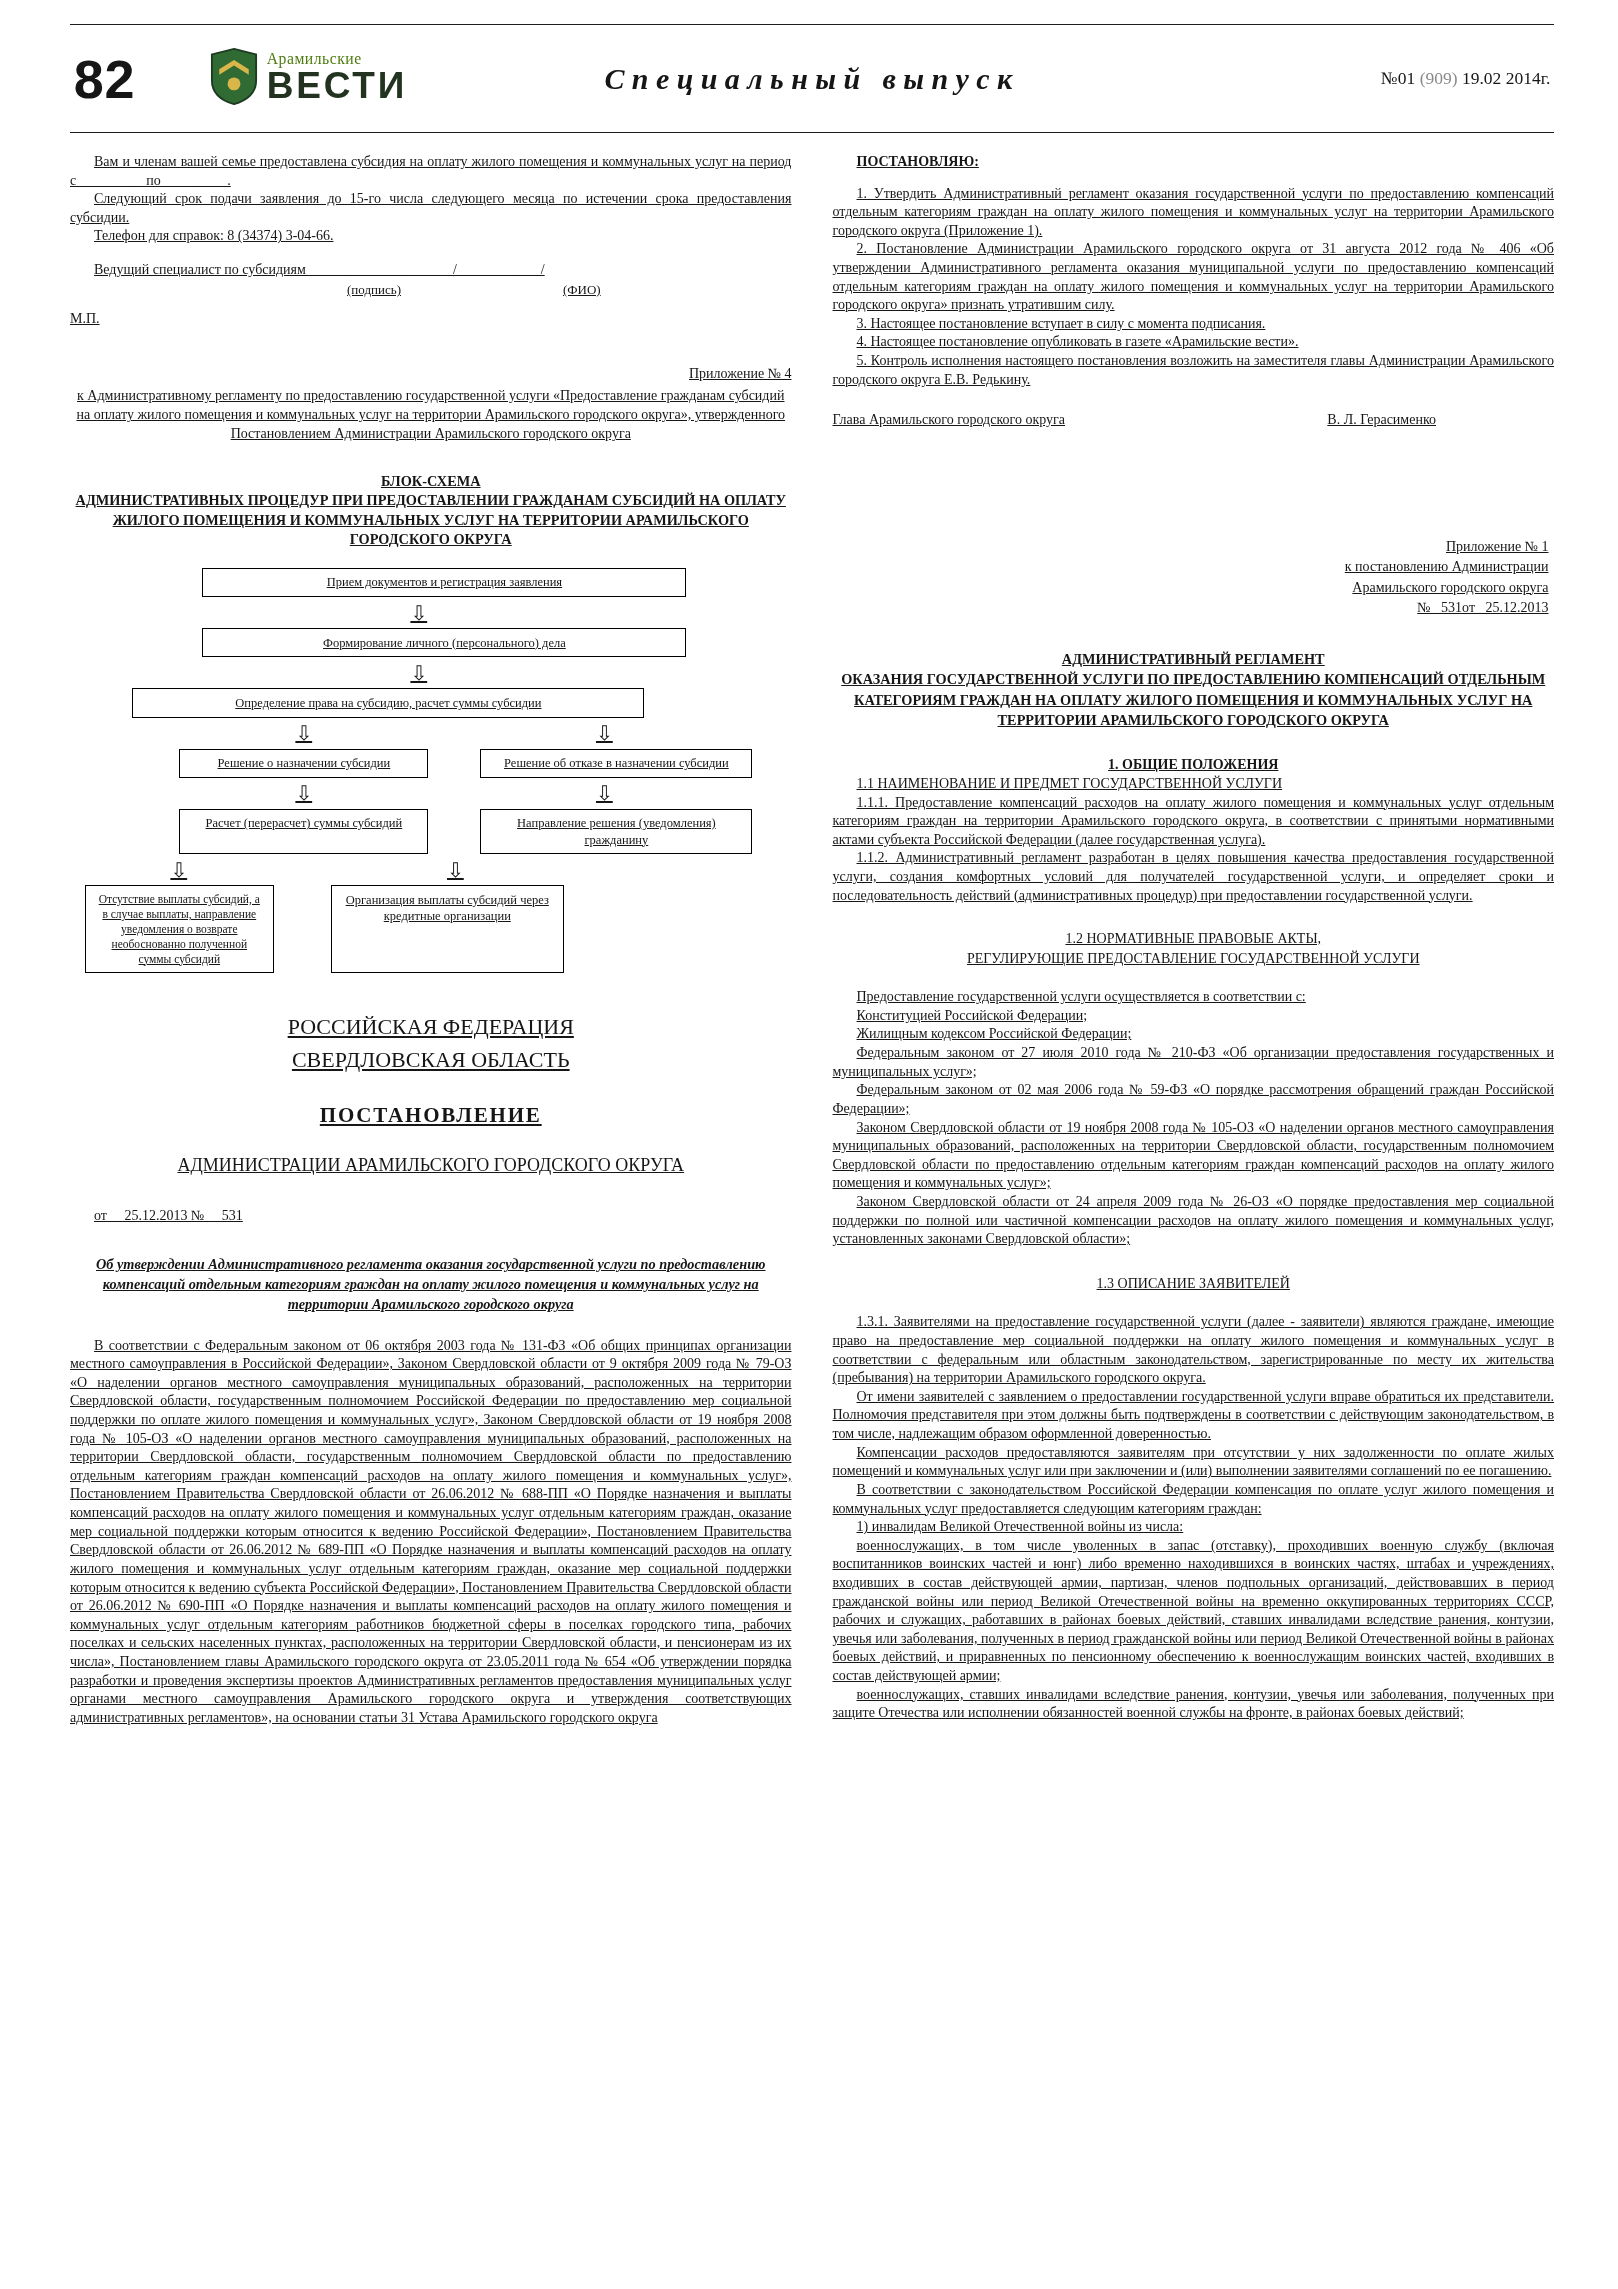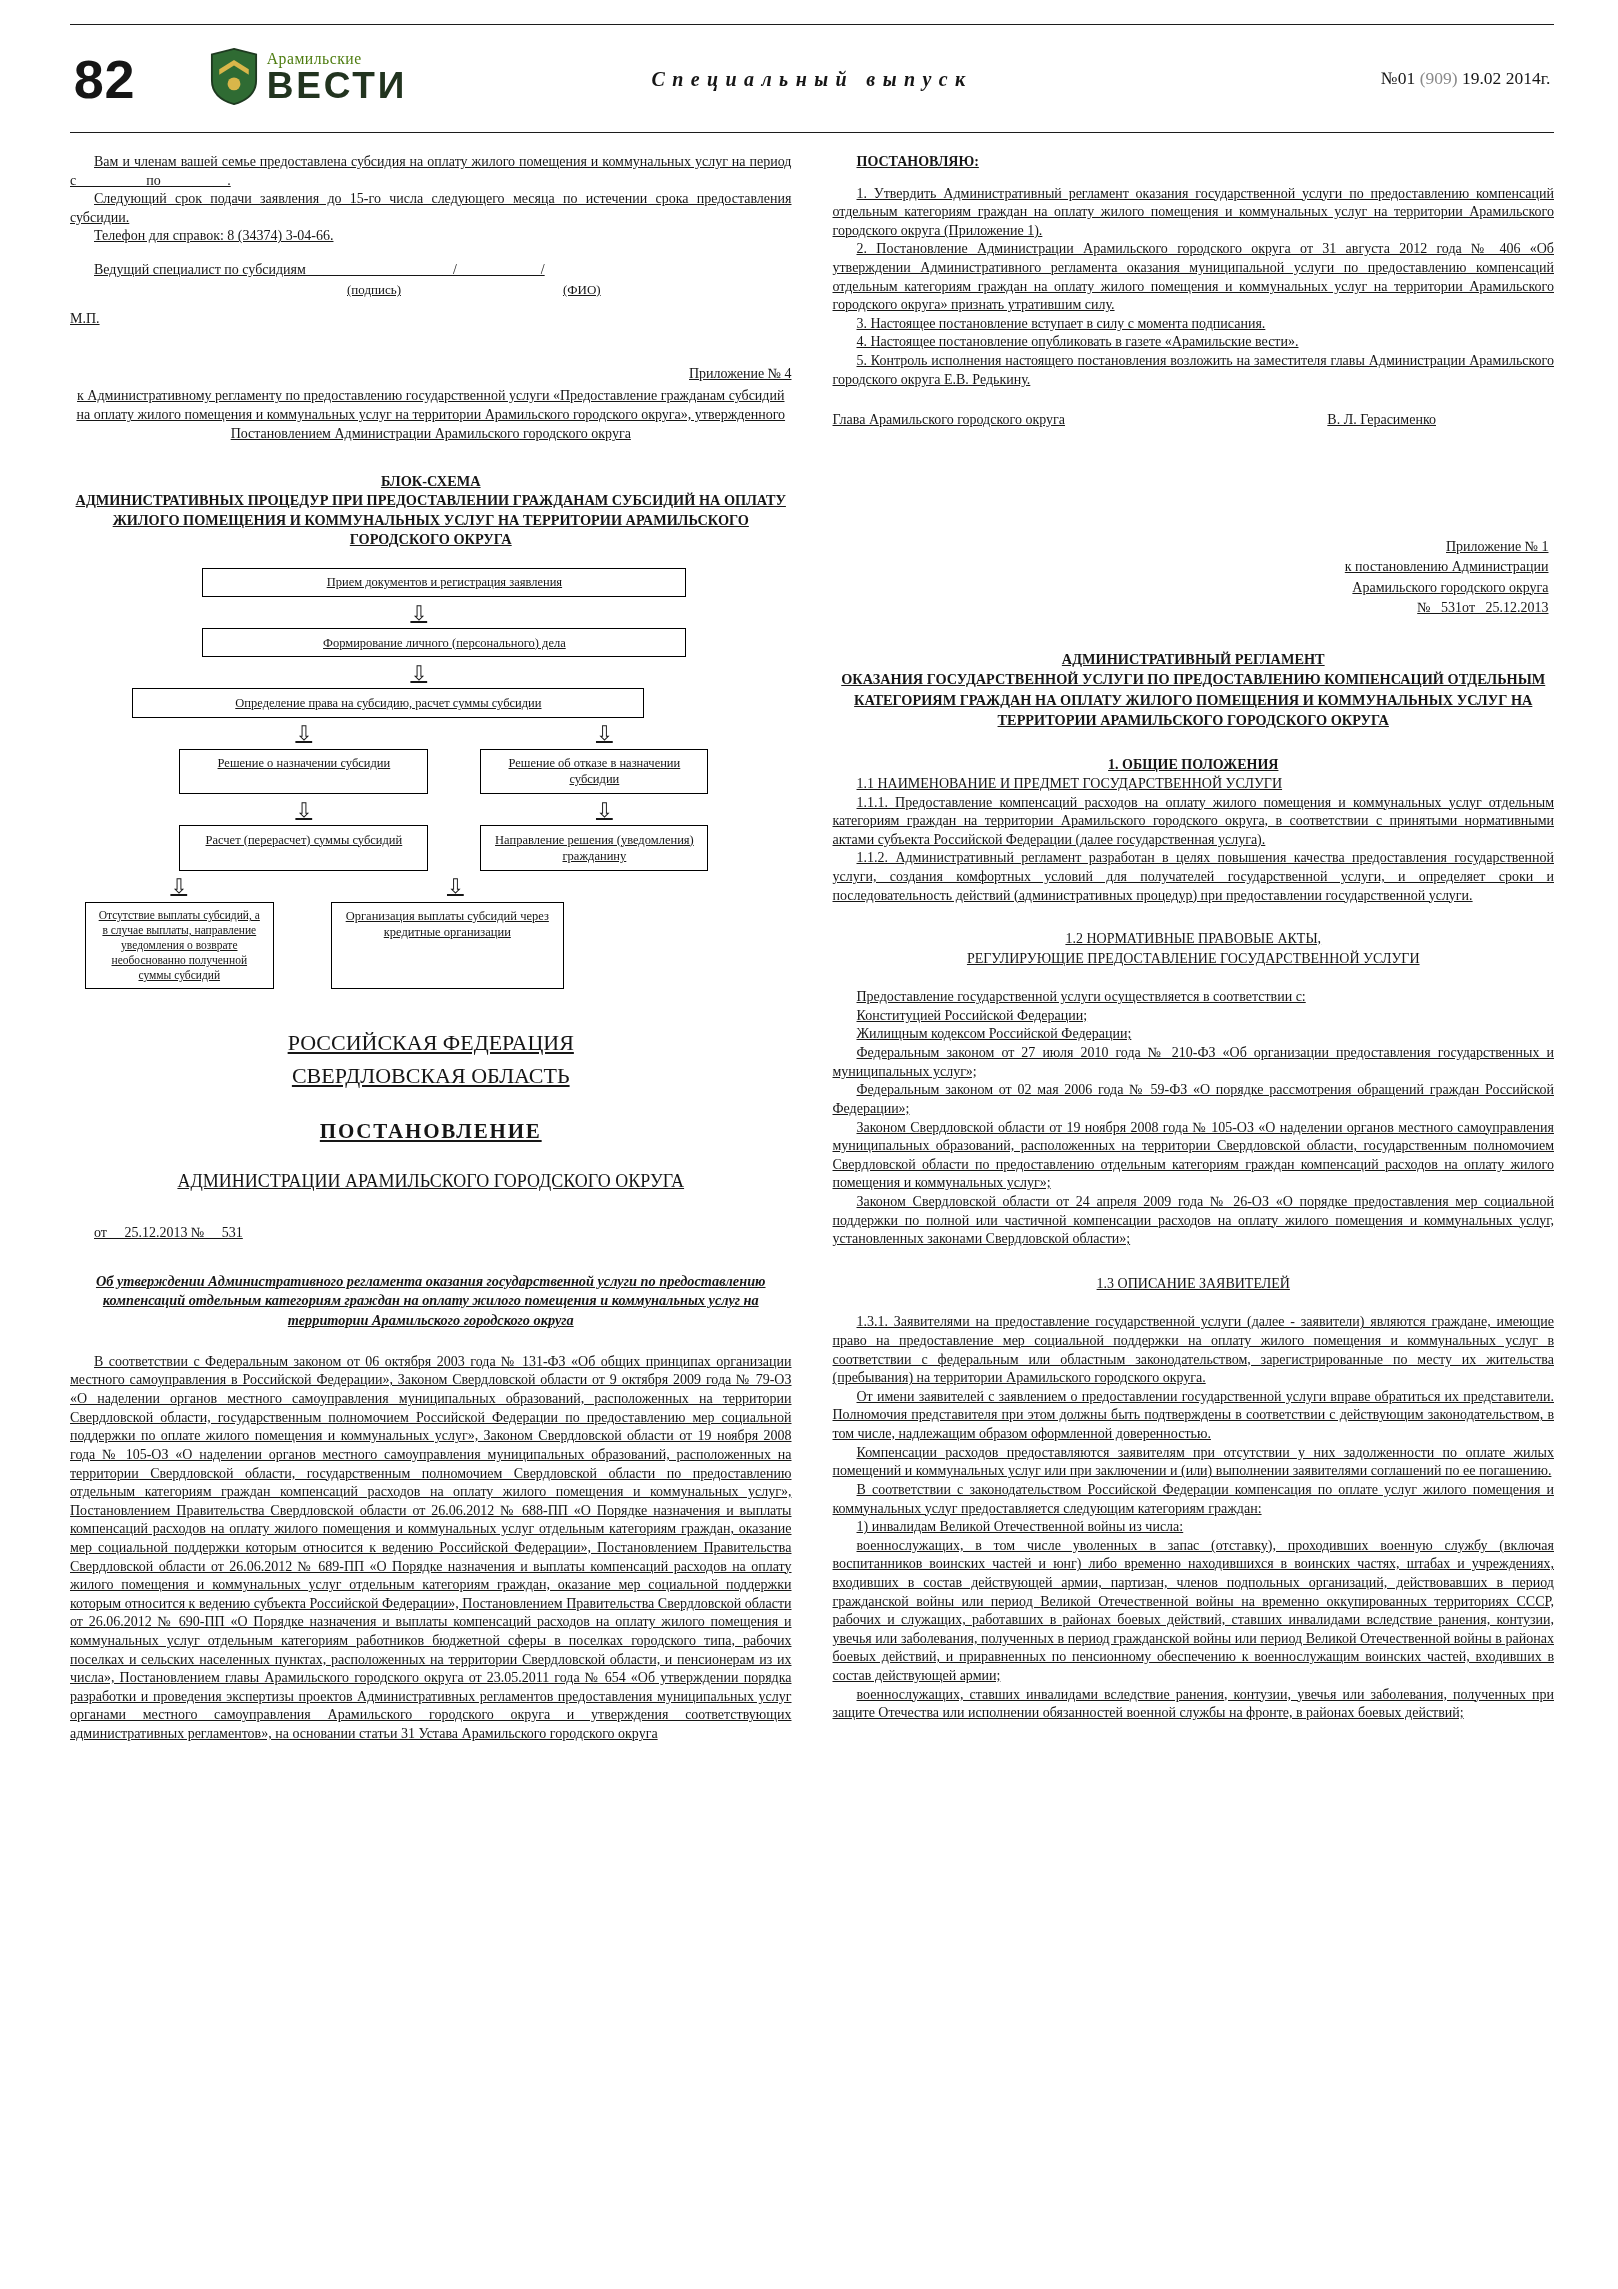--- a/index.html
+++ b/index.html
@@ -10,21 +10,21 @@
     font-family: "Liberation Serif", serif; color: #161616;
   }
   .rule { border: 0; border-top: 1.8px solid #1c1c1c; margin: 0; }
   
   .header { position: relative; display: flex; align-items: center; height: 107px; padding: 0 3.7px; }
   .pagenum { font-family: "Liberation Sans", sans-serif; font-size: 54px; font-weight: bold; letter-spacing: 0.9px; }
   .brand { display: flex; align-items: center; gap: 9.2px; margin-left: 74px; }
   .brand-text { display: flex; flex-direction: column; }
   .brand-top { font-size: 15.7px; letter-spacing: 0.5px; color: #4d7c0f; }
   .brand-bottom { font-family: "Liberation Sans", sans-serif; font-size: 37px; font-weight: 800; letter-spacing: 2.8px; margin-top: -3.7px; color: #22341f; }
-  .header-title { position: absolute; left: 50%; top: 50%; transform: translate(-50%,-50%); font-size: 20px; font-weight: bold; font-style: italic; letter-spacing: 7.4px; white-space: nowrap; }
+  .header-title { position: absolute; left: 50%; top: 50%; transform: translate(-50%,-50%); font-size: 30px; font-weight: bold; font-style: italic; letter-spacing: 7.4px; white-space: nowrap; }
   .issue { margin-left: auto; font-size: 17.5px; white-space: nowrap; }
   .muted { color: #8a8a8a; }
   .header-bottom-rule { margin-bottom: 20px; }
   
   .cols { display: flex; gap: 41px; text-decoration: underline; }
   .col { width: 722px; font-size: 14px; line-height: 1.33; }
   .col p { margin: 0; text-align: justify; }
   p.i { text-indent: 24px; }
   .sig-sub { display: flex; font-size: 13px; margin-top: 1.8px; }
   .sig-sub .s1 { margin-left: 277px; }
@@ -36,21 +36,21 @@
   
   .flow-head { text-align: center; font-weight: bold; margin-top: 28px; font-size: 14.3px; line-height: 1.35; }
   .flow { width: 685px; margin: 18.5px 0 7.4px 7.4px; }
   .fbox { border: 1.4px solid #000; padding: 5.5px 9.2px; font-size: 12.5px; line-height: 1.3; text-align: center; }
   .frow { display: flex; }
   .arow { display: flex; margin: 5.5px 0; }
   .arr { font-family: "DejaVu Sans", sans-serif; font-size: 20px; line-height: 1; width: 16.6px; text-align: center; }
   .w1 { width: 484px; margin-left: 125px; }
   .w3 { width: 512px; margin-left: 55px; }
   .w4a { width: 249px; margin-left: 102px; }
-  .w4b { width: 228px; margin-left: 52px; }
+  .w4b { width: 272px; margin-left: 52px; }
   .w6a { width: 189px; margin-left: 7.4px; font-size: 11.5px; }
   .w6b { width: 233px; margin-left: 57px; }
   .a-c  { margin-left: 333px; }
   .a-l1 { margin-left: 218px; }
   .a-l2 { margin-left: 284px; }
   .a-m1 { margin-left: 93px; }
   .a-m2 { margin-left: 260px; }
   
   .fed { text-align: center; font-size: 22px; margin-top: 37px; line-height: 1.5; }
   .post { text-align: center; font-size: 21px; font-weight: bold; margin: 26px 0 24px; letter-spacing: 1.8px; }

